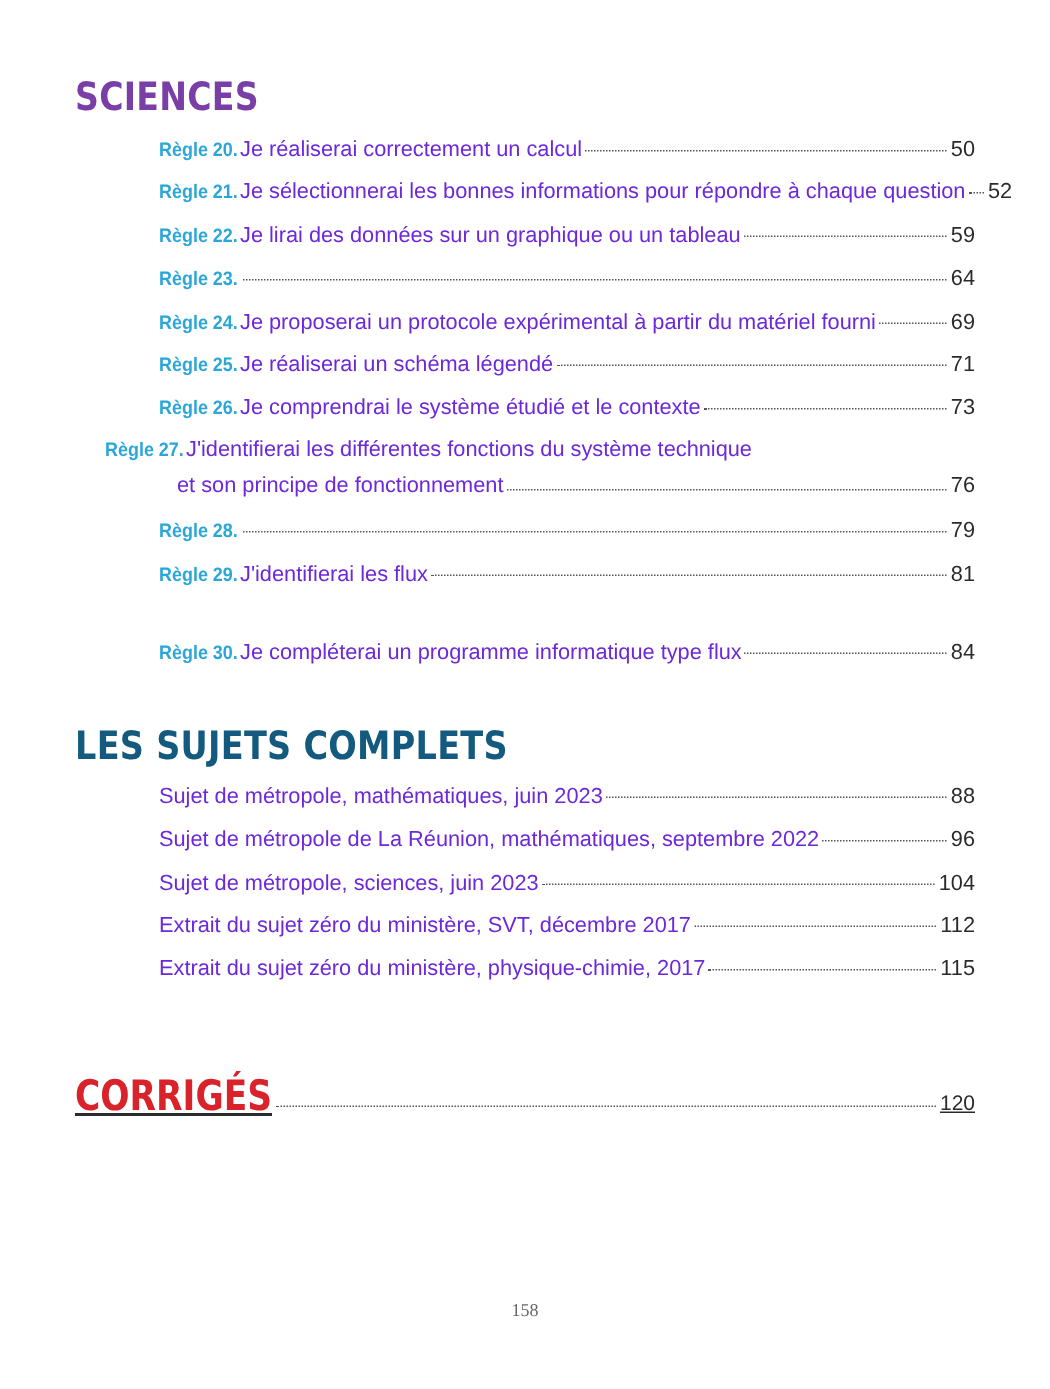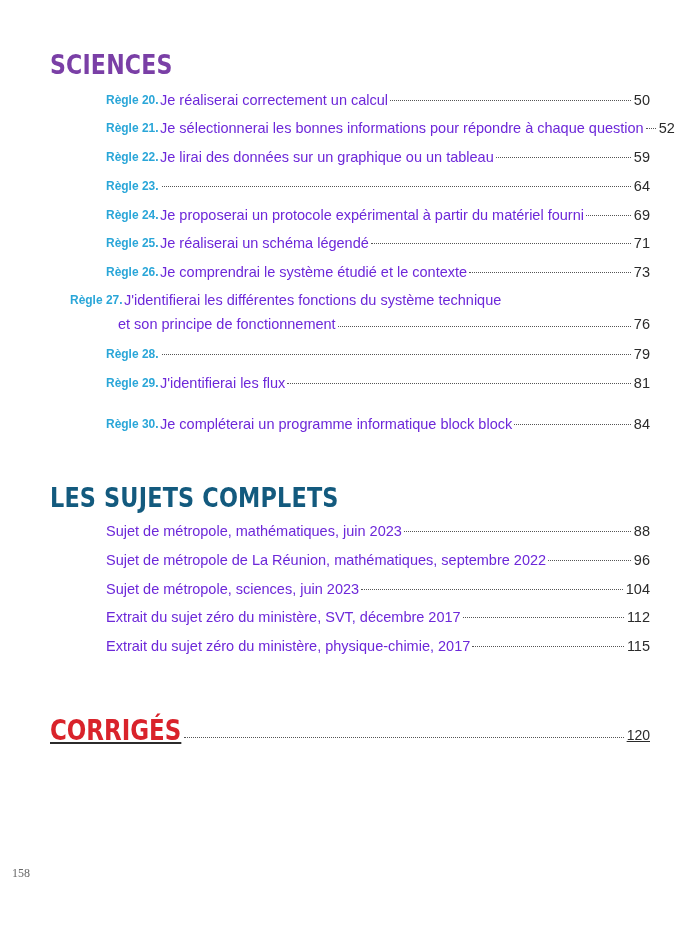--- a/index.html
+++ b/index.html
@@ -12,21 +12,21 @@
   .rule-label { color: #2aa6d8; font-weight: bold; font-size: 13px; width: 54px; flex: none; transform: scaleX(0.92); transform-origin: left; white-space: nowrap; }
   .entry-text { white-space: nowrap; color: #6d28d9; }
   .dots { flex: 1; border-bottom: 1px dotted #555; margin: 0 3px 4px 2px; min-width: 10px; height: 1px; align-self: flex-end; position: relative; top: -5px; }
   .page { white-space: nowrap; }
   .multi { position: absolute; left: 70px; right: 50px; font-size: 14.5px; line-height: 24px; }
   .multi .line1 { display: flex; align-items: flex-start; }
   .multi .line2 { display: flex; align-items: baseline; padding-left: 48px; }
   #corr-row { position: absolute; left: 50px; right: 50px; top: 714px; display: flex; align-items: baseline; text-decoration: underline; }
   #corr-title { font-family: "DejaVu Sans", sans-serif; font-weight: bold; font-size: 28px; color: #d9232b; transform: scaleX(0.82); transform-origin: left; margin-right: -28px; white-space: nowrap; }
   #corr-row .page { font-size: 14px; }
-  #page-number { position: absolute; top: 866px; left: 12px; right: 0; text-align: left; font-family: "Liberation Serif", serif; font-size: 12px; color: #666; }
+  #page-number { position: absolute; top: 866px; left: 0; right: 0; text-align: center; font-family: "Liberation Serif", serif; font-size: 12px; color: #666; }
 </style>
 </head>
 <body>
 
 <h2 id="sci-title" class="section-title">SCIENCES</h2>
 
 <div class="entry" style="top:90px">
   <span class="rule-label">Règle 20.</span>
   <span class="entry-text">Je réaliserai correctement un calcul</span>
   <span class="dots"></span>
@@ -82,23 +82,23 @@
   <span class="rule-label">Règle 28.</span>
   <span class="dots"></span>
   <span class="page">79</span>
 </div>
 <div class="entry" style="top:373px">
   <span class="rule-label">Règle 29.</span>
   <span class="entry-text">J'identifierai les flux</span>
   <span class="dots"></span>
   <span class="page">81</span>
 </div>
-<div class="entry" style="top:414px">
+<div class="entry" style="top:425px">
   <span class="rule-label">Règle 30.</span>
-  <span class="entry-text">Je compléterai un programme informatique block block</span>
+  <span class="entry-text">Je compléterai un programme informatique type flux</span>
   <span class="dots"></span>
   <span class="page">84</span>
 </div>
 
 <h2 id="suj-title" class="section-title">LES SUJETS COMPLETS</h2>
 
 <div class="entry" style="top:521px">
   <span class="entry-text">Sujet de métropole, mathématiques, juin 2023</span>
   <span class="dots"></span>
   <span class="page">88</span>

